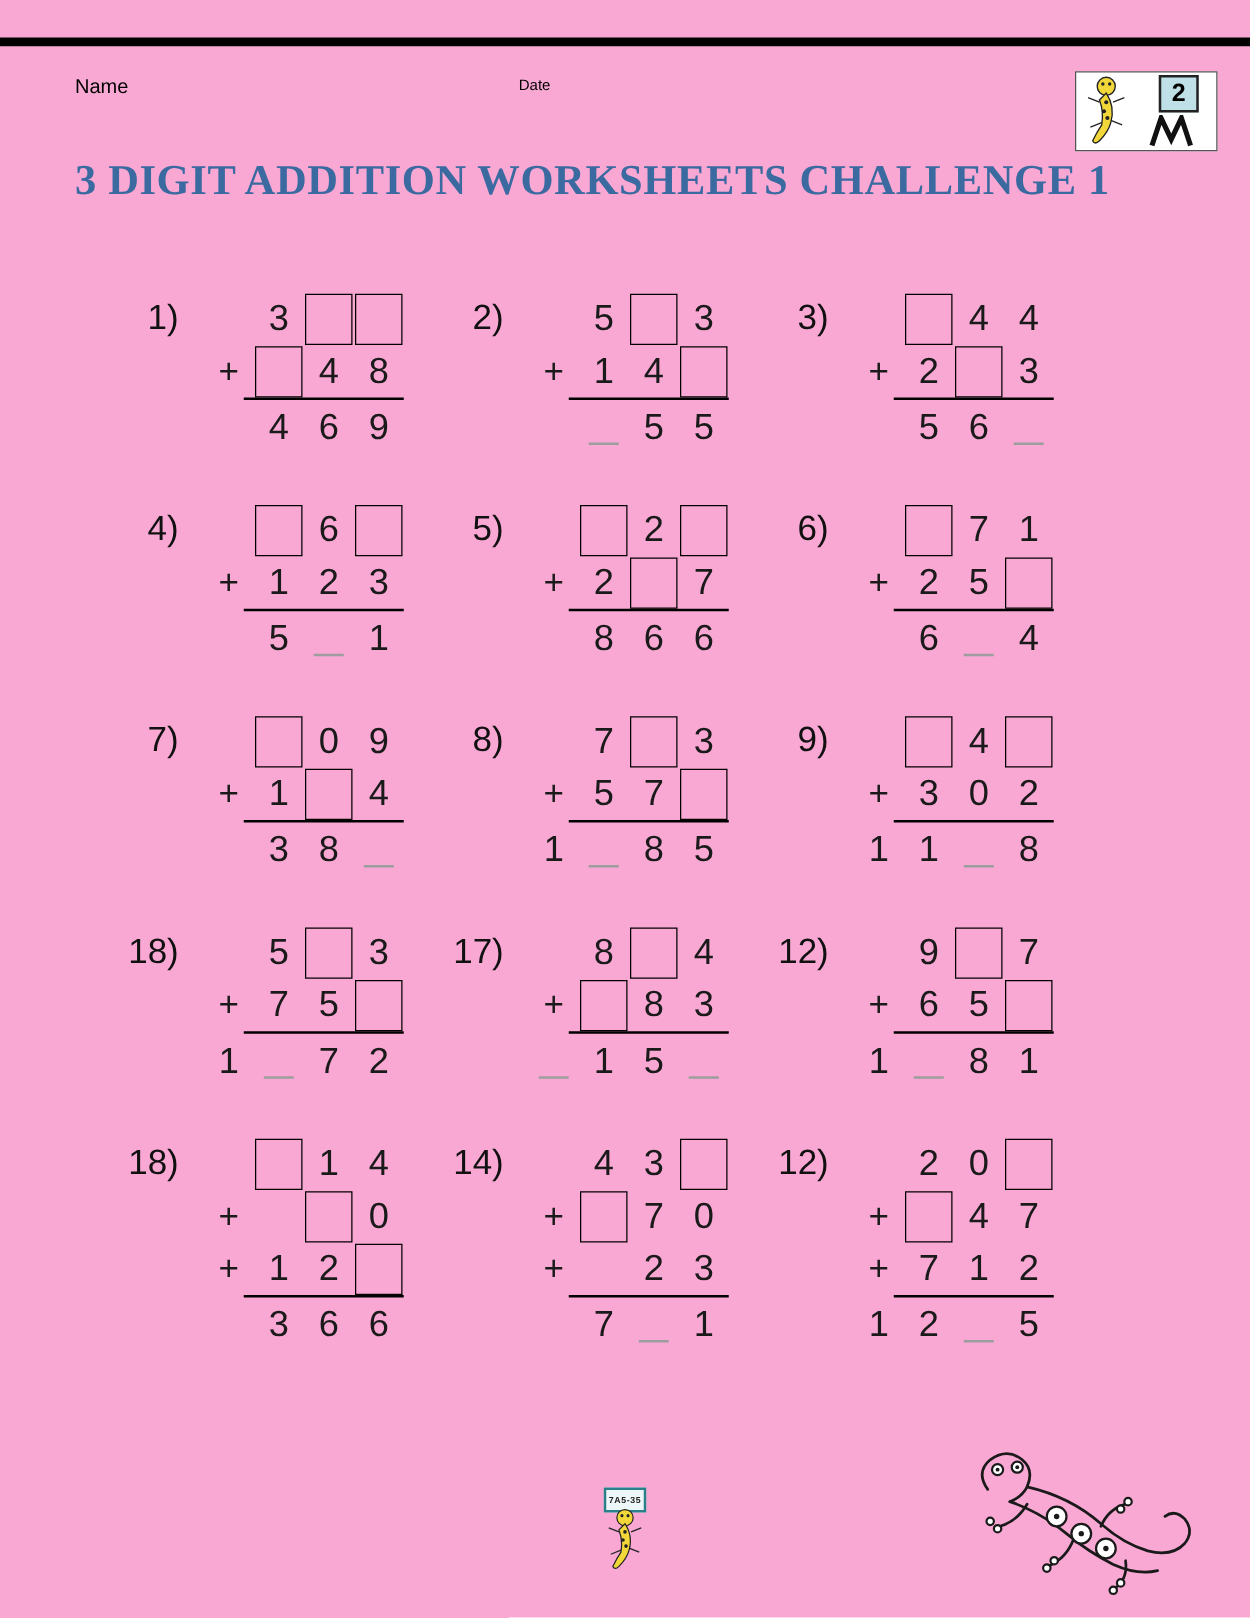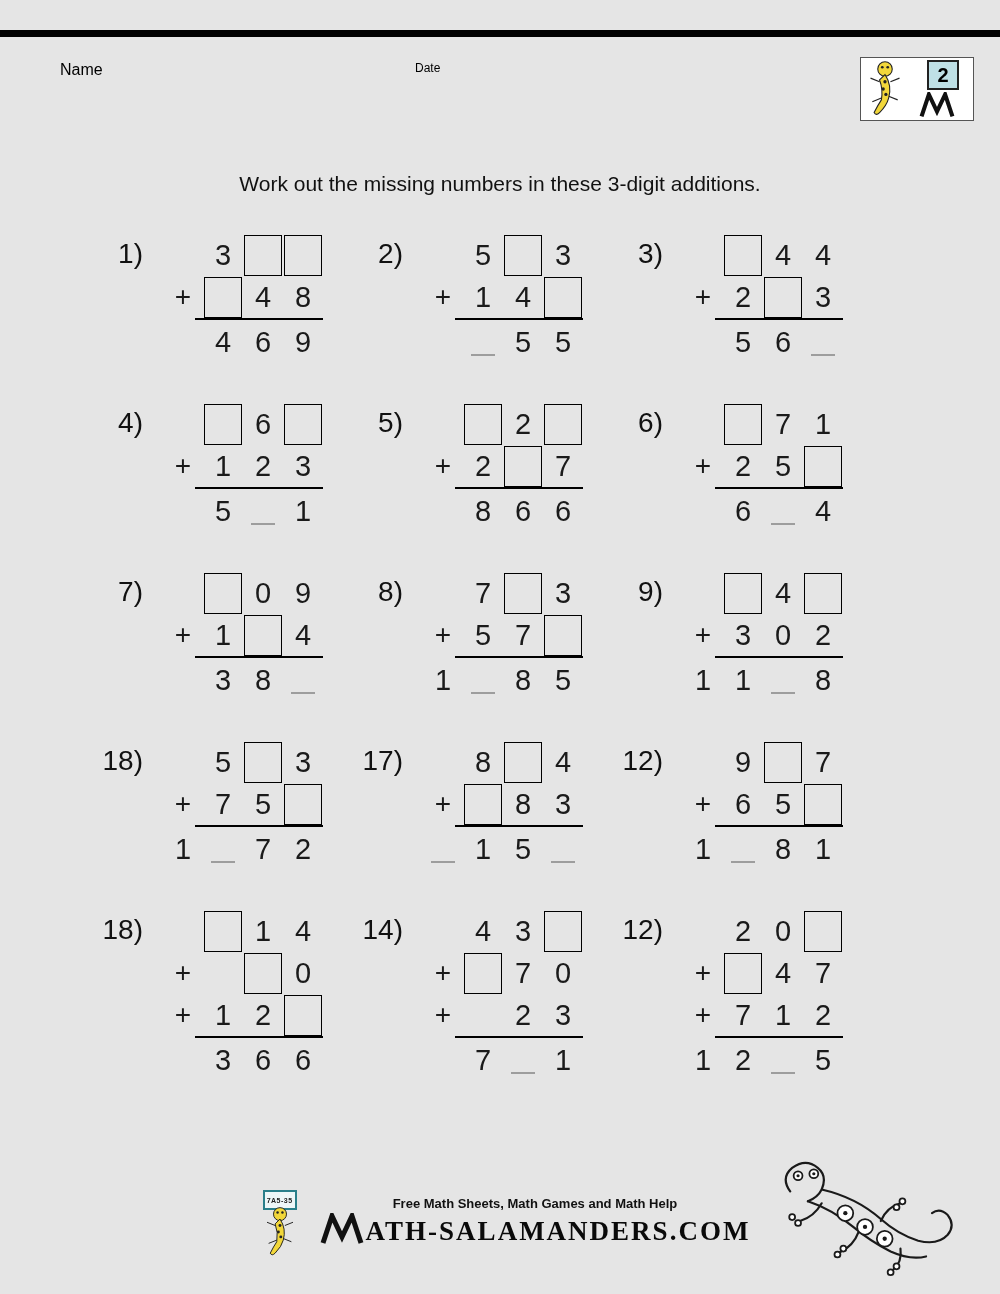--- a/index.html
+++ b/index.html
@@ -1,17 +1,17 @@
 <!DOCTYPE html>
 <html><head>
 <meta charset="utf-8">
 <style>
   html,body { margin:0; padding:0; background:#fff; }
   .page {
-    position:relative; width:1000px; height:1294px; background:#e5e5e5;
+    position:relative; width:1000px; height:1294px; background:#f9a8d4;
     font-family:"Liberation Sans", sans-serif; overflow:hidden;text-decoration:underline;
   }
   .topbar { position:absolute; top:30px; left:0; width:1000px; height:7px; background:#000; }
 
   .name-label { position:absolute; top:61px; left:60px; font-size:16px; color:#000; }
   .date-label { position:absolute; top:61px; left:415px; font-size:12px; color:#000; }
 
   .grade-logo {
     position:absolute; top:57px; left:860px; width:114px; height:64px;
     border:1px solid #555; background:#fff; display:flex; align-items:center; padding:2px; box-sizing:border-box;
@@ -110,21 +110,21 @@
       </g>
     </svg>
     <div class="right-col">
       <div class="grade-box">2</div>
       <svg class="m-mark" viewBox="0 0 44 32">
         <path d="M3 30 L12 3 L22 24 L32 3 L41 30" fill="none" stroke="#111" stroke-width="5"></path>
       </svg>
     </div>
   </div>
 
-  <div class="subtitle">Work out the missing numbers in these 3-digit additions.</div>
+  <div class="title" style="color: rgb(59, 106, 160);">3 DIGIT ADDITION WORKSHEETS CHALLENGE 1</div>
 
   <div class="grid" id="problems">
       <div class="problem">
         <div class="pnum">1)</div>
         <div class="work">
           <div class="prow">
             <span class="cell empty"></span>
             <span class="cell digit">3</span>
             <span class="cell box"></span>
             <span class="cell box"></span>
@@ -513,29 +513,20 @@
           <path d="M18 16 Q26 28 22 42 Q20 50 12 58 Q8 62 6 58 Q10 50 14 44 Q16 32 12 22 Z"></path>
         </g>
         <g fill="#222">
           <circle cx="15" cy="8" r="1.5"></circle>
             <circle cx="21" cy="8" r="1.5"></circle>
           <circle cx="18" cy="24" r="1.8"></circle>
             <circle cx="16" cy="32" r="1.8"></circle>
             <circle cx="19" cy="38" r="1.8"></circle>
         </g>
       </svg>
-    </div>
-    <div class="footer-text-col">
-      <div class="footer-tagline">Free Math Sheets, Math Games and Math Help</div>
-      <div class="footer-site">
-        <svg class="m-mark" viewBox="0 0 44 32">
-          <path d="M3 30 L12 3 L22 24 L32 3 L41 30" fill="none" stroke="#111" stroke-width="5"></path>
-        </svg>
-        <span class="footer-site-text">ath-Salamanders.com</span>
-      </div>
     </div>
   </div>
 
   <svg class="gecko" viewBox="0 0 210 130">
     <g fill="none" stroke="#1a1a1a" stroke-width="2.2" stroke-linecap="round">
       <path d="M28 34 Q18 20 30 10 Q44 0 56 10 Q66 18 60 32 Q56 40 46 44"></path>
       <path d="M60 32 Q95 40 120 62 Q138 78 158 84 Q178 89 188 78 Q196 68 188 58 Q180 50 172 56"></path>
       <path d="M46 44 Q70 52 92 70 Q110 85 130 95 Q150 104 166 100"></path>
       <path d="M60 46 Q52 60 38 64"></path>
       <path d="M98 74 Q92 90 78 96"></path>

